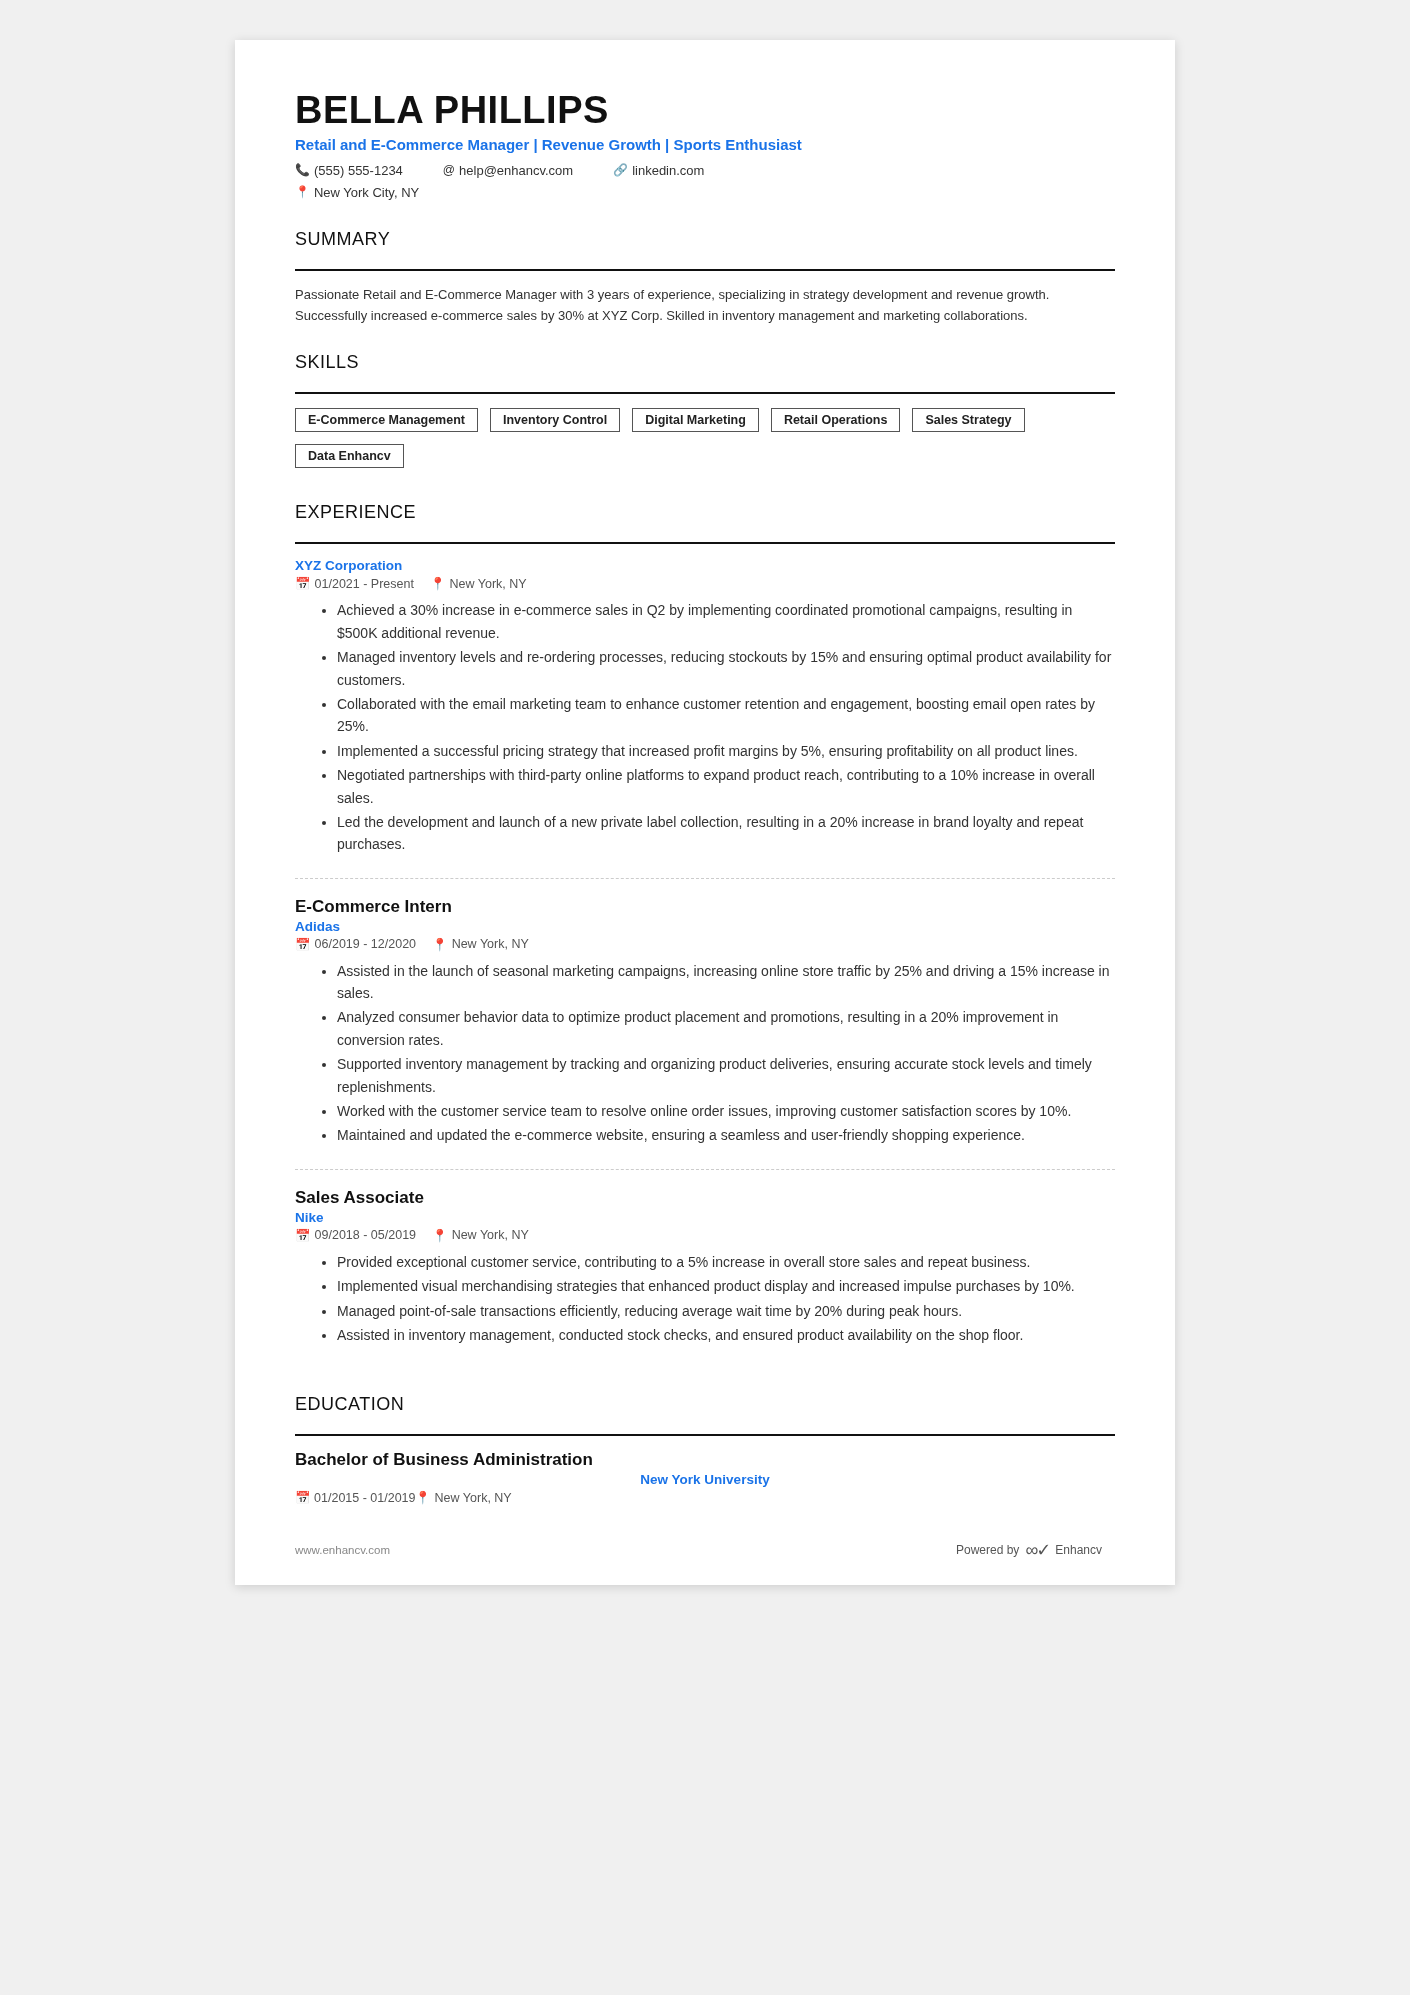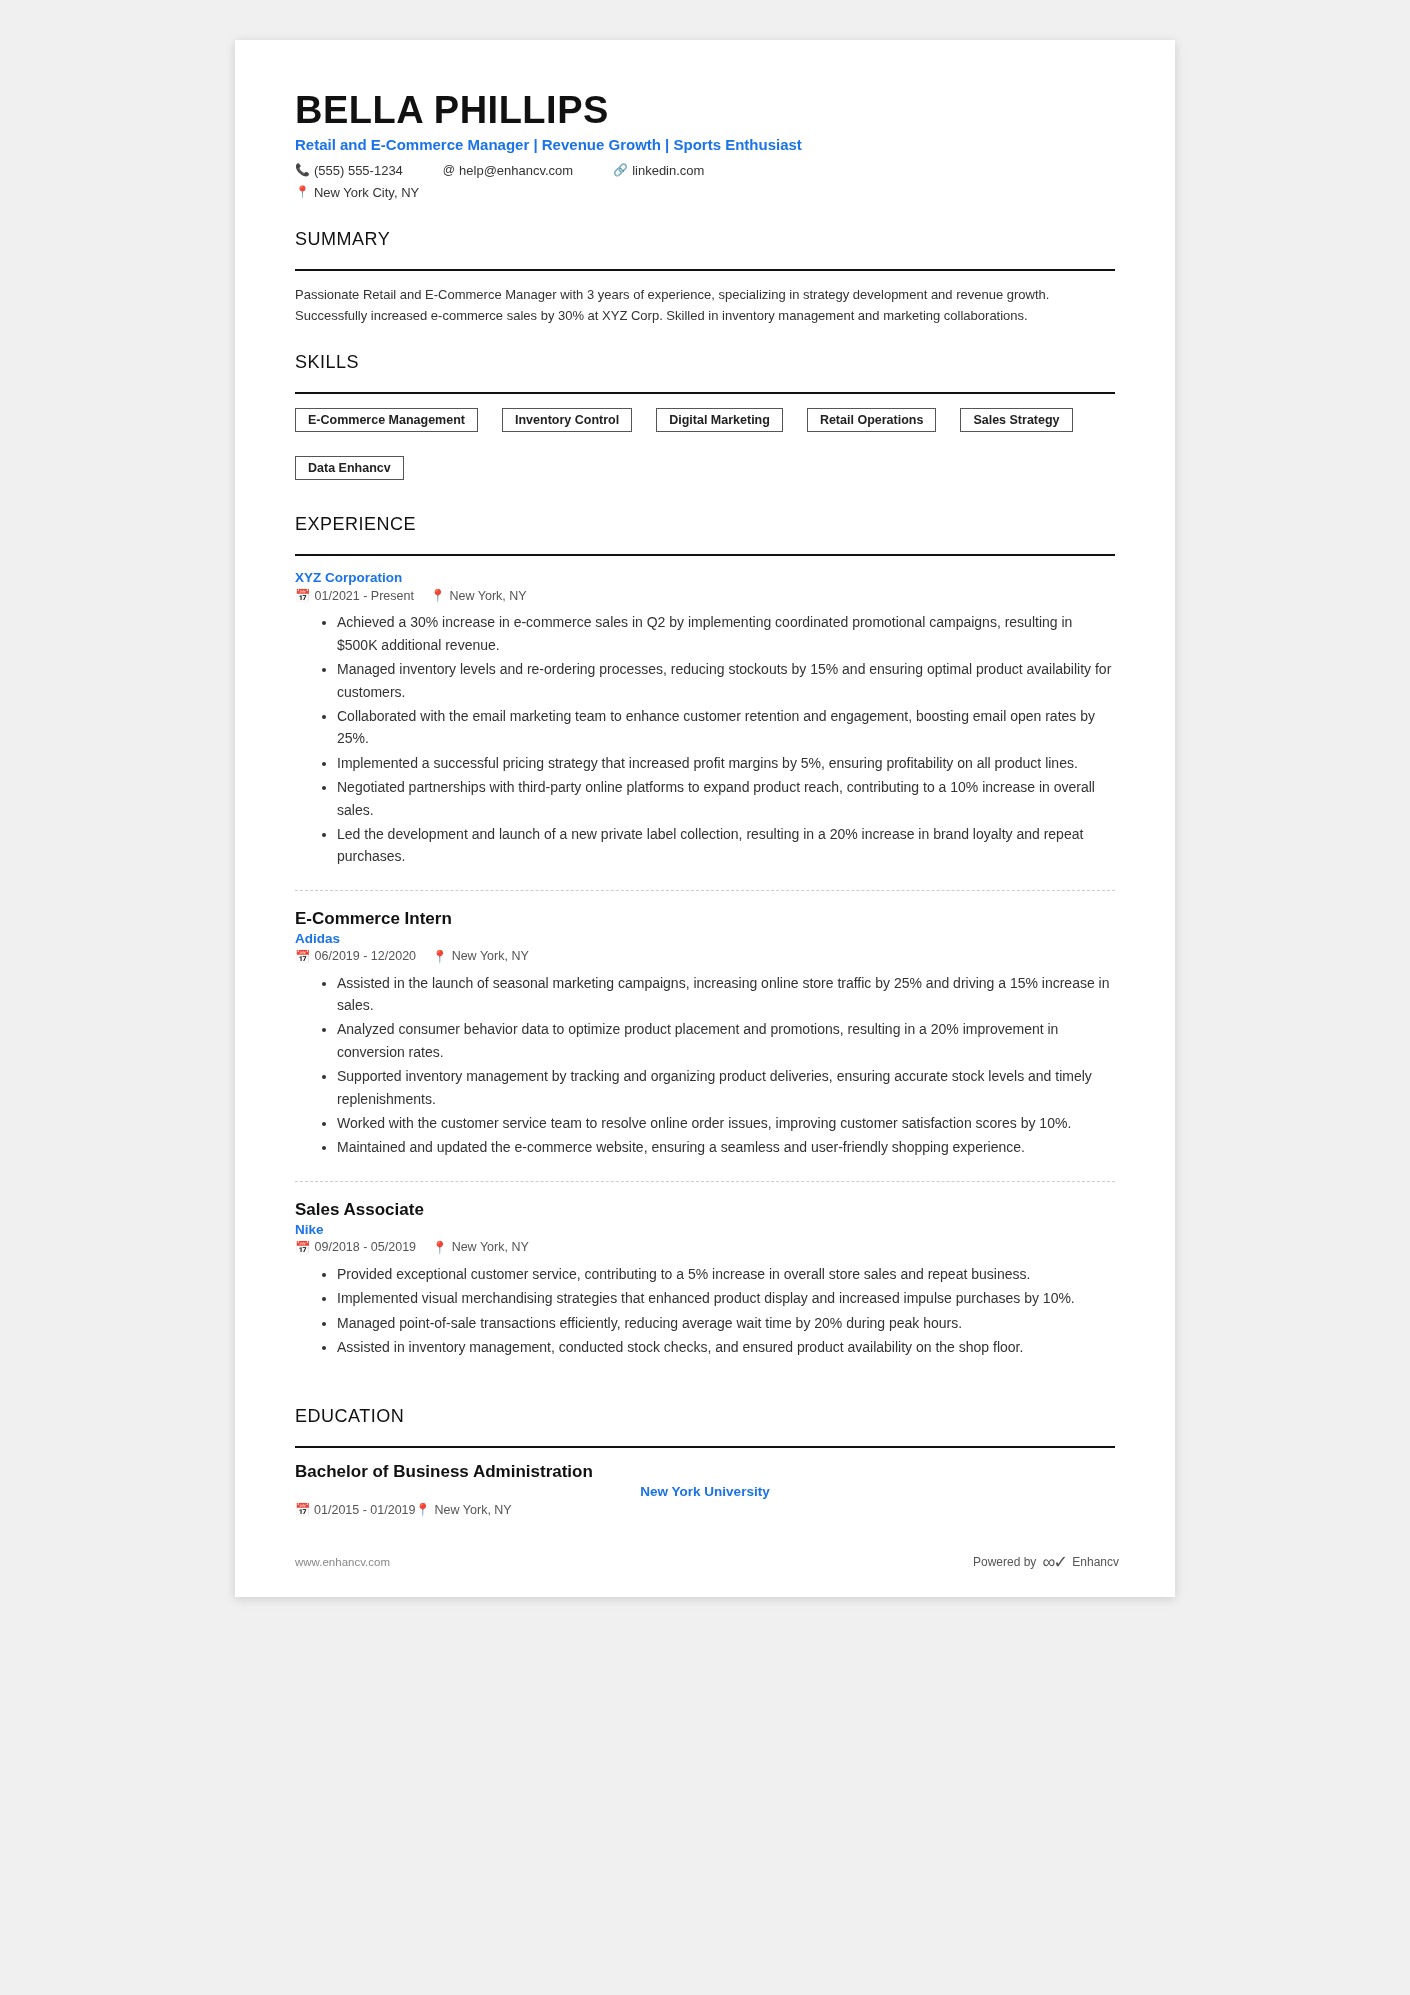--- a/index.html
+++ b/index.html
@@ -64,21 +64,21 @@
       margin-bottom: 14px;
     }
     .summary-text {
       font-size: 13px;
       color: #333;
       line-height: 1.6;
     }
     .skills-grid {
       display: flex;
       flex-wrap: wrap;
-      gap: 16px;
+      gap: 4px;
     }
     .skill-tag {
       border: 1.5px solid #555;
       padding: 4px 12px;
       font-size: 12.5px;
       font-weight: 600;
       color: #222;
       margin-right: 8px;
       margin-bottom: 8px;
       white-space: nowrap;
@@ -144,21 +144,21 @@
     .edu-meta {
       font-size: 12.5px;
       color: #555;
       display: flex;
       align-items: center;
     }
     .footer {
       position: absolute;
       bottom: 24px;
       left: 60px;
-      right: 56px;
+      right: 73px;
       display: flex;
       justify-content: space-between;
       align-items: center;
       font-size: 11.5px;
       color: #888;
     }
     .enhancv-logo {
       display: flex;
       align-items: center;
       gap: 6px;

